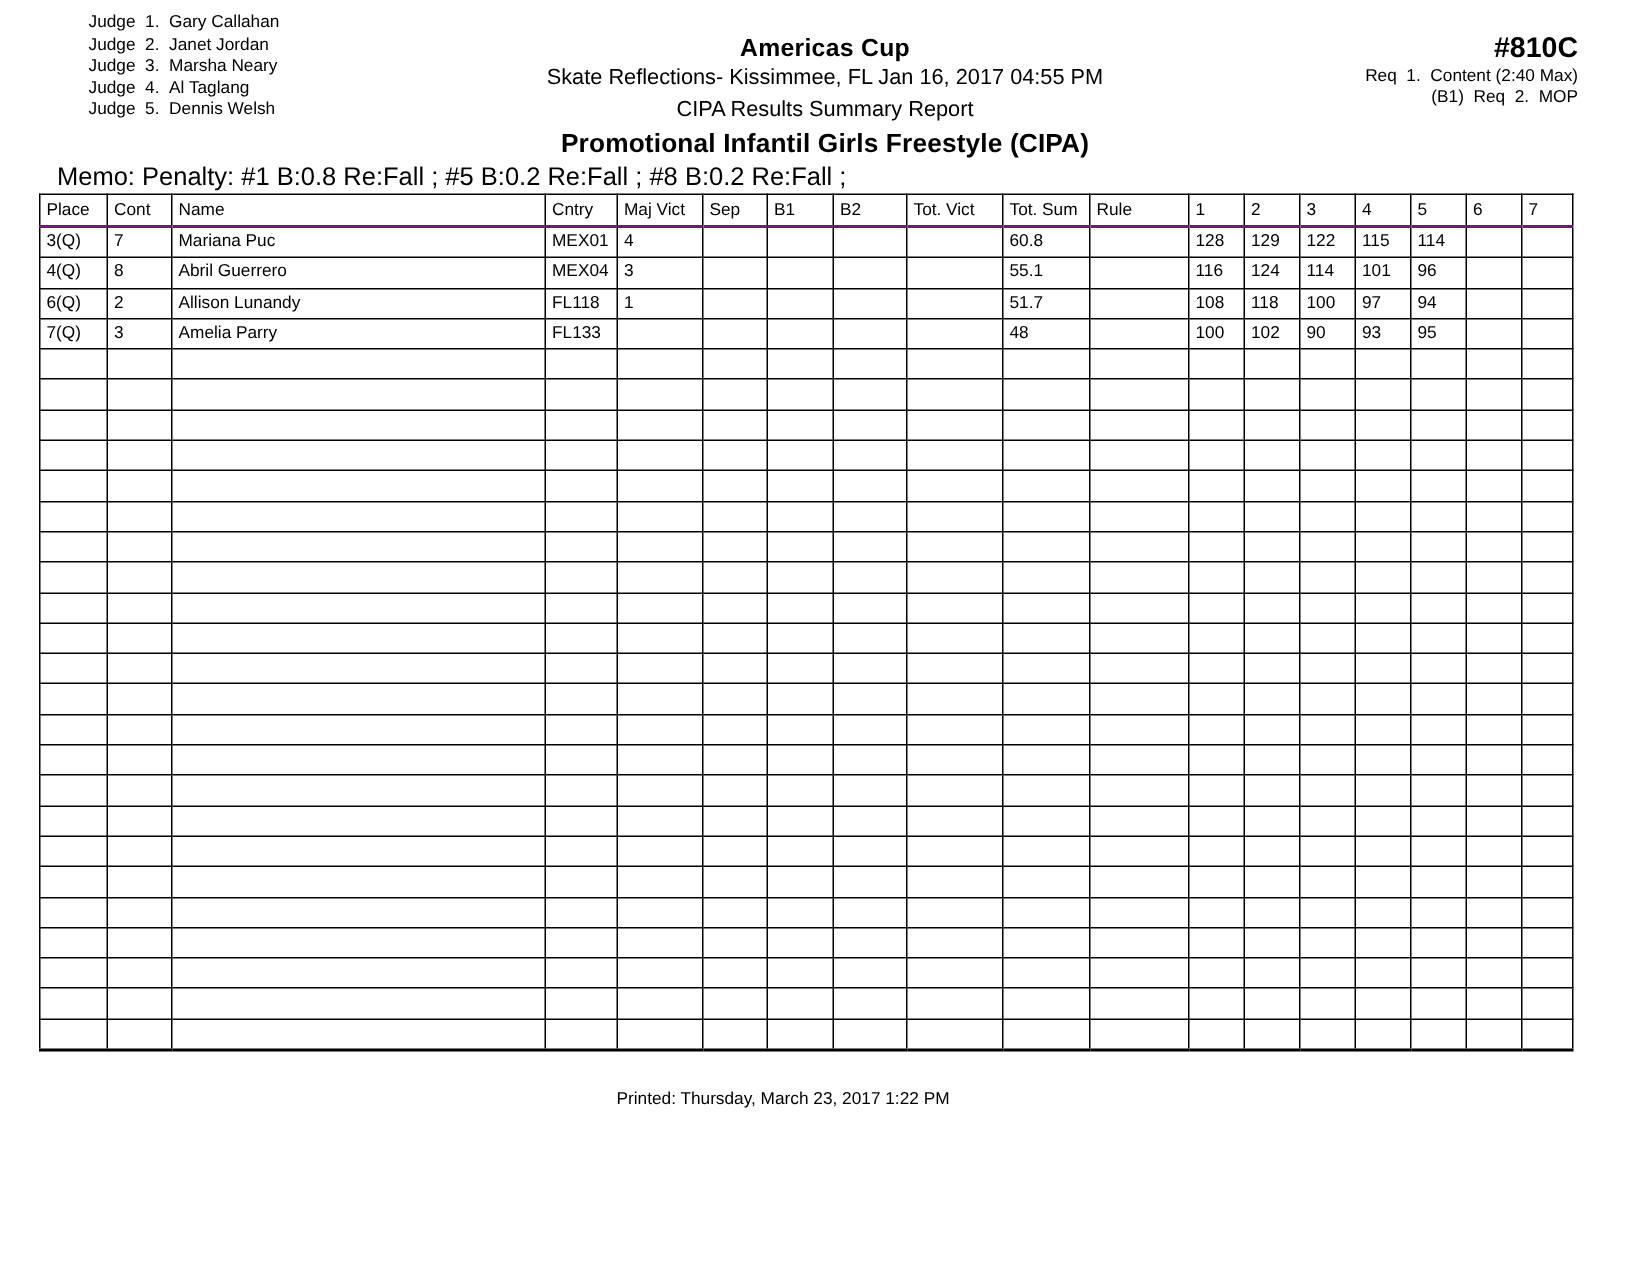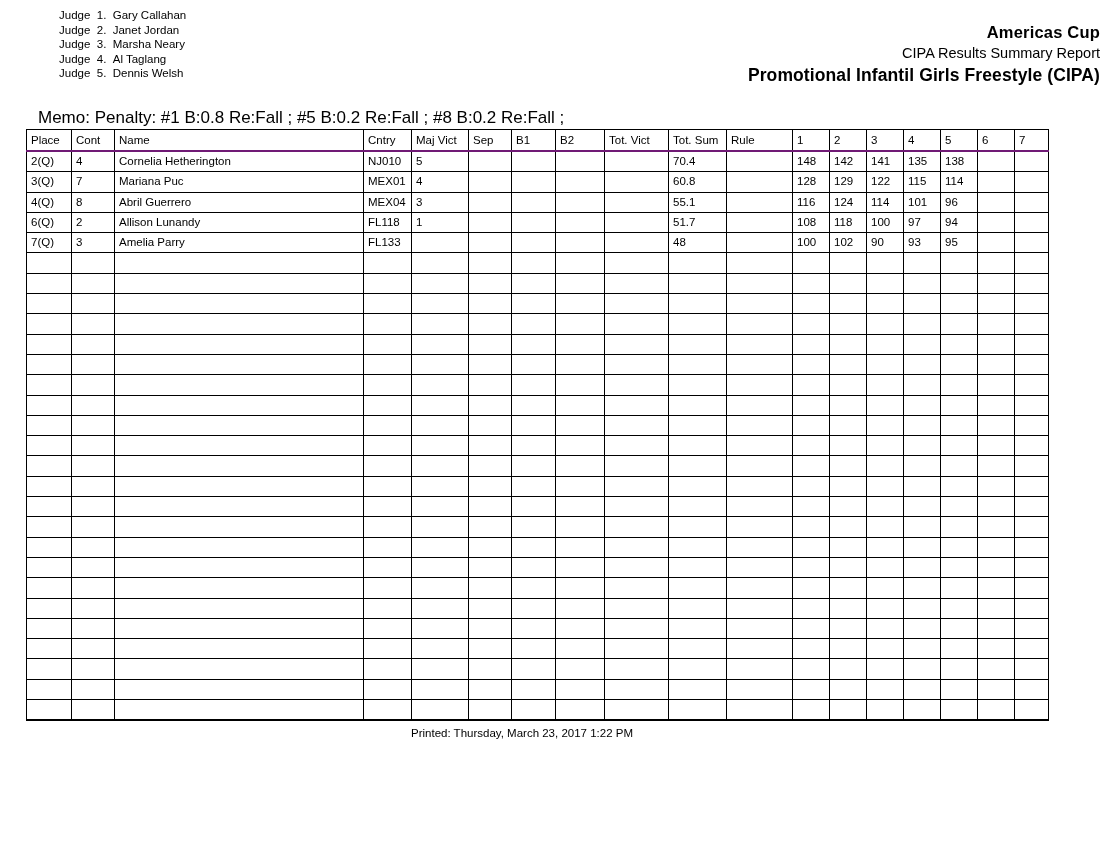--- a/index.html
+++ b/index.html
@@ -37,21 +37,21 @@
   }
   .judge-word { }
   .judge-num { }
   .judge-name { }
 
   #title-block {
     position: absolute;
     left: 0;
     right: 0;
     top: 0;
-    text-align: right;
+    text-align: center;
     pointer-events: none;
   }
   #event-title {
     font-size: 16.5px;
     font-weight: bold;
     margin-top: 23px;
     line-height: 19px;
     letter-spacing: 0.2px;
   }
   #venue-line {
@@ -165,24 +165,32 @@
   <div id="judges-block">
       <span class="judge-line"><span class="judge-word">Judge</span><span class="judge-num">&nbsp;&nbsp;1.</span><span class="judge-name">&nbsp;&nbsp;Gary Callahan</span></span>
       <span class="judge-line"><span class="judge-word">Judge</span><span class="judge-num">&nbsp;&nbsp;2.</span><span class="judge-name">&nbsp;&nbsp;Janet Jordan</span></span>
       <span class="judge-line"><span class="judge-word">Judge</span><span class="judge-num">&nbsp;&nbsp;3.</span><span class="judge-name">&nbsp;&nbsp;Marsha Neary</span></span>
       <span class="judge-line"><span class="judge-word">Judge</span><span class="judge-num">&nbsp;&nbsp;4.</span><span class="judge-name">&nbsp;&nbsp;Al Taglang</span></span>
       <span class="judge-line"><span class="judge-word">Judge</span><span class="judge-num">&nbsp;&nbsp;5.</span><span class="judge-name">&nbsp;&nbsp;Dennis Welsh</span></span>
     </div>
 
   <div id="title-block">
     <div id="event-title">Americas Cup</div>
+    <div id="venue-line">Skate Reflections- Kissimmee, FL  Jan 16, 2017  04:55 PM</div>
     <div id="report-subtitle">CIPA Results Summary Report</div>
     <div id="class-title">Promotional Infantil Girls Freestyle (CIPA)</div>
   </div>
 
+  <div id="event-meta">
+    <div id="event-number">#810C</div>
+    <div id="requirements-list">
+        <div class="req-line">Req  1.  Content (2:40 Max)</div>
+        <div class="req-line">(B1)  Req  2.  MOP</div>
+      </div>
+  </div>
 
   <div id="memo-line">Memo: Penalty: #1 B:0.8 Re:Fall ; #5 B:0.2 Re:Fall ; #8 B:0.2 Re:Fall ;</div>
 </div>
 
 <div id="results-table-wrap">
   <table id="results-table">
     <colgroup>
       <col style="width:45px">
       <col style="width:43px">
       <col style="width:249px">
@@ -219,40 +227,20 @@
           <th class="col-judge">2</th>
           <th class="col-judge">3</th>
           <th class="col-judge">4</th>
           <th class="col-judge">5</th>
           <th class="col-judge">6</th>
           <th class="col-judge">7</th>
         </tr>
     </thead>
     <tbody id="table-body">
         <tr>
-          <td class="col-place">2(Q)</td>
-          <td class="col-cont">4</td>
-          <td class="col-name">Cornelia Hetherington</td>
-          <td class="col-cntry">NJ010</td>
-          <td class="col-maj">5</td>
-          <td class="col-sep"></td>
-          <td class="col-b1"></td>
-          <td class="col-b2"></td>
-          <td class="col-totvict"></td>
-          <td class="col-totsum">70.4</td>
-          <td class="col-rule"></td>
-          <td class="col-judge">148</td>
-          <td class="col-judge">142</td>
-          <td class="col-judge">141</td>
-          <td class="col-judge">135</td>
-          <td class="col-judge">138</td>
-          <td class="col-judge"></td>
-          <td class="col-judge"></td>
-        </tr>
-        <tr>
           <td class="col-place">3(Q)</td>
           <td class="col-cont">7</td>
           <td class="col-name">Mariana Puc</td>
           <td class="col-cntry">MEX01</td>
           <td class="col-maj">4</td>
           <td class="col-sep"></td>
           <td class="col-b1"></td>
           <td class="col-b2"></td>
           <td class="col-totvict"></td>
           <td class="col-totsum">60.8</td>

